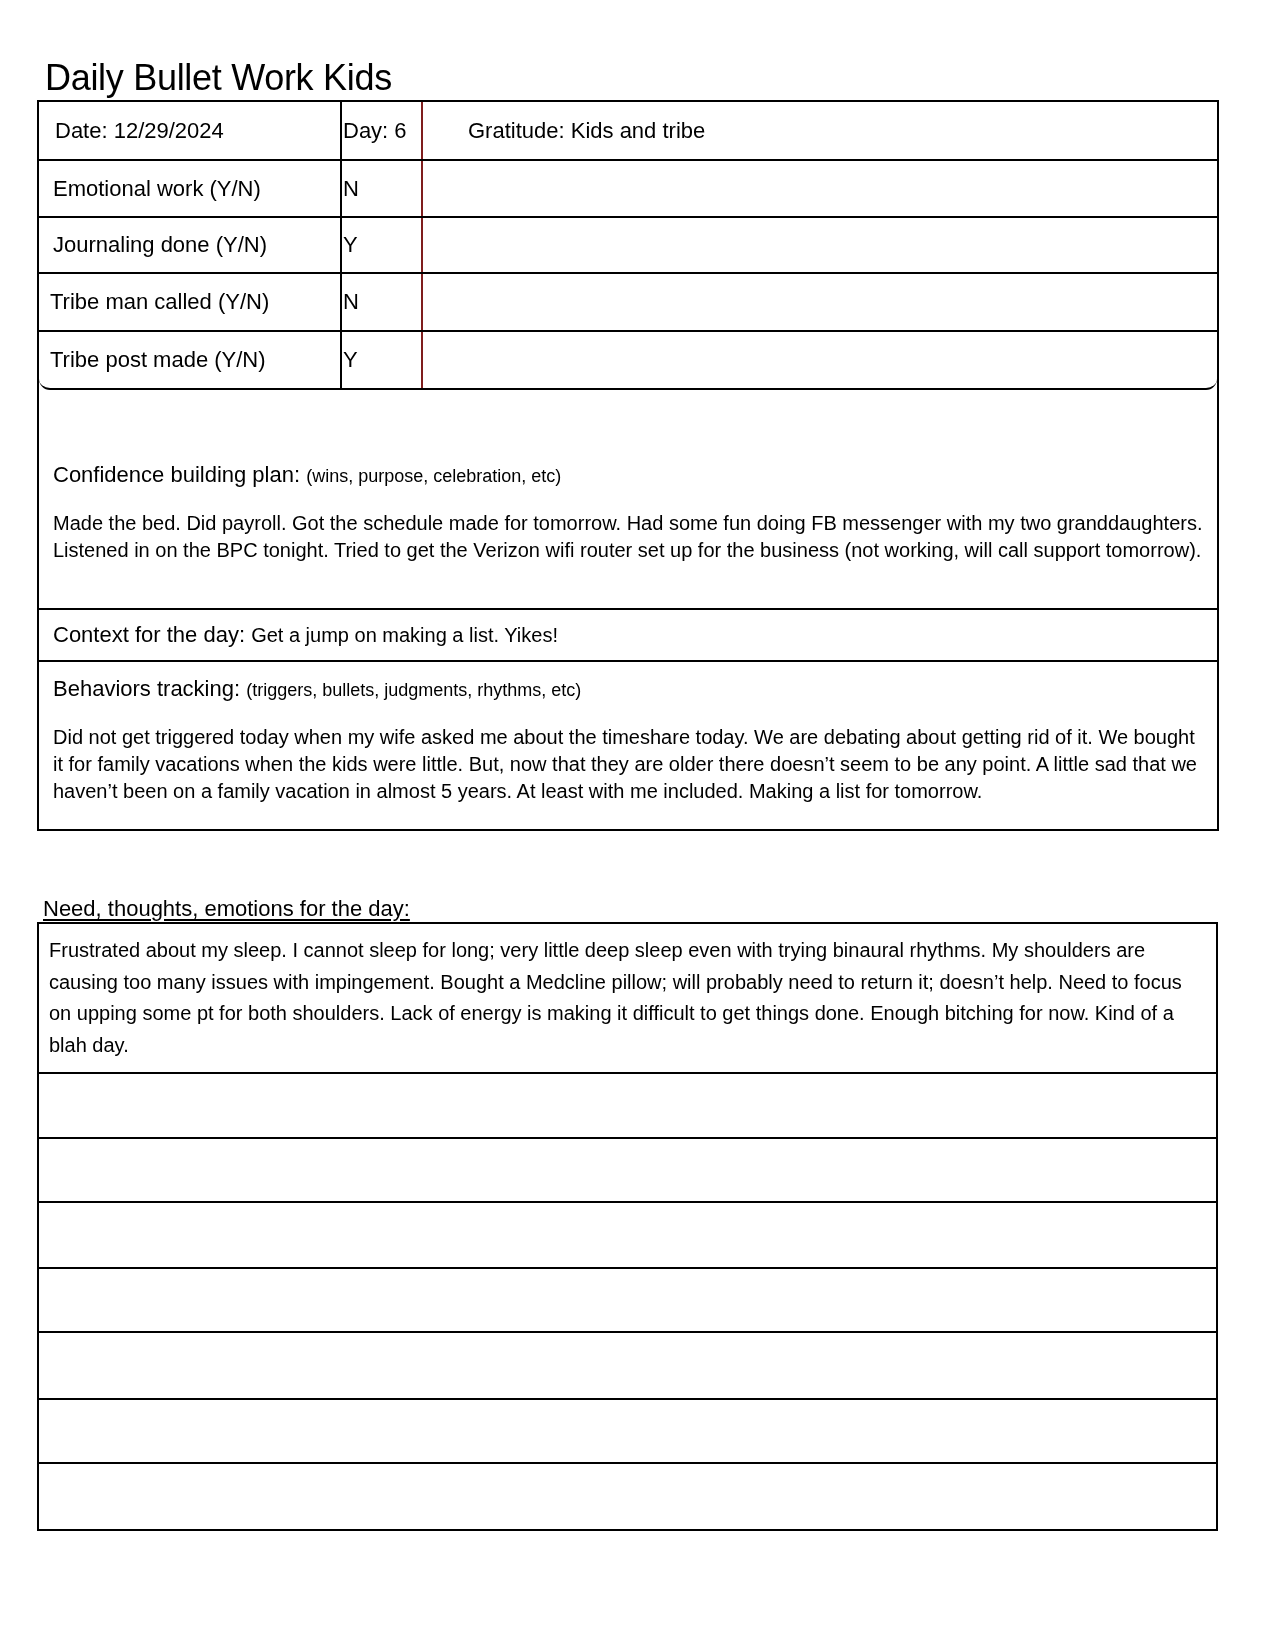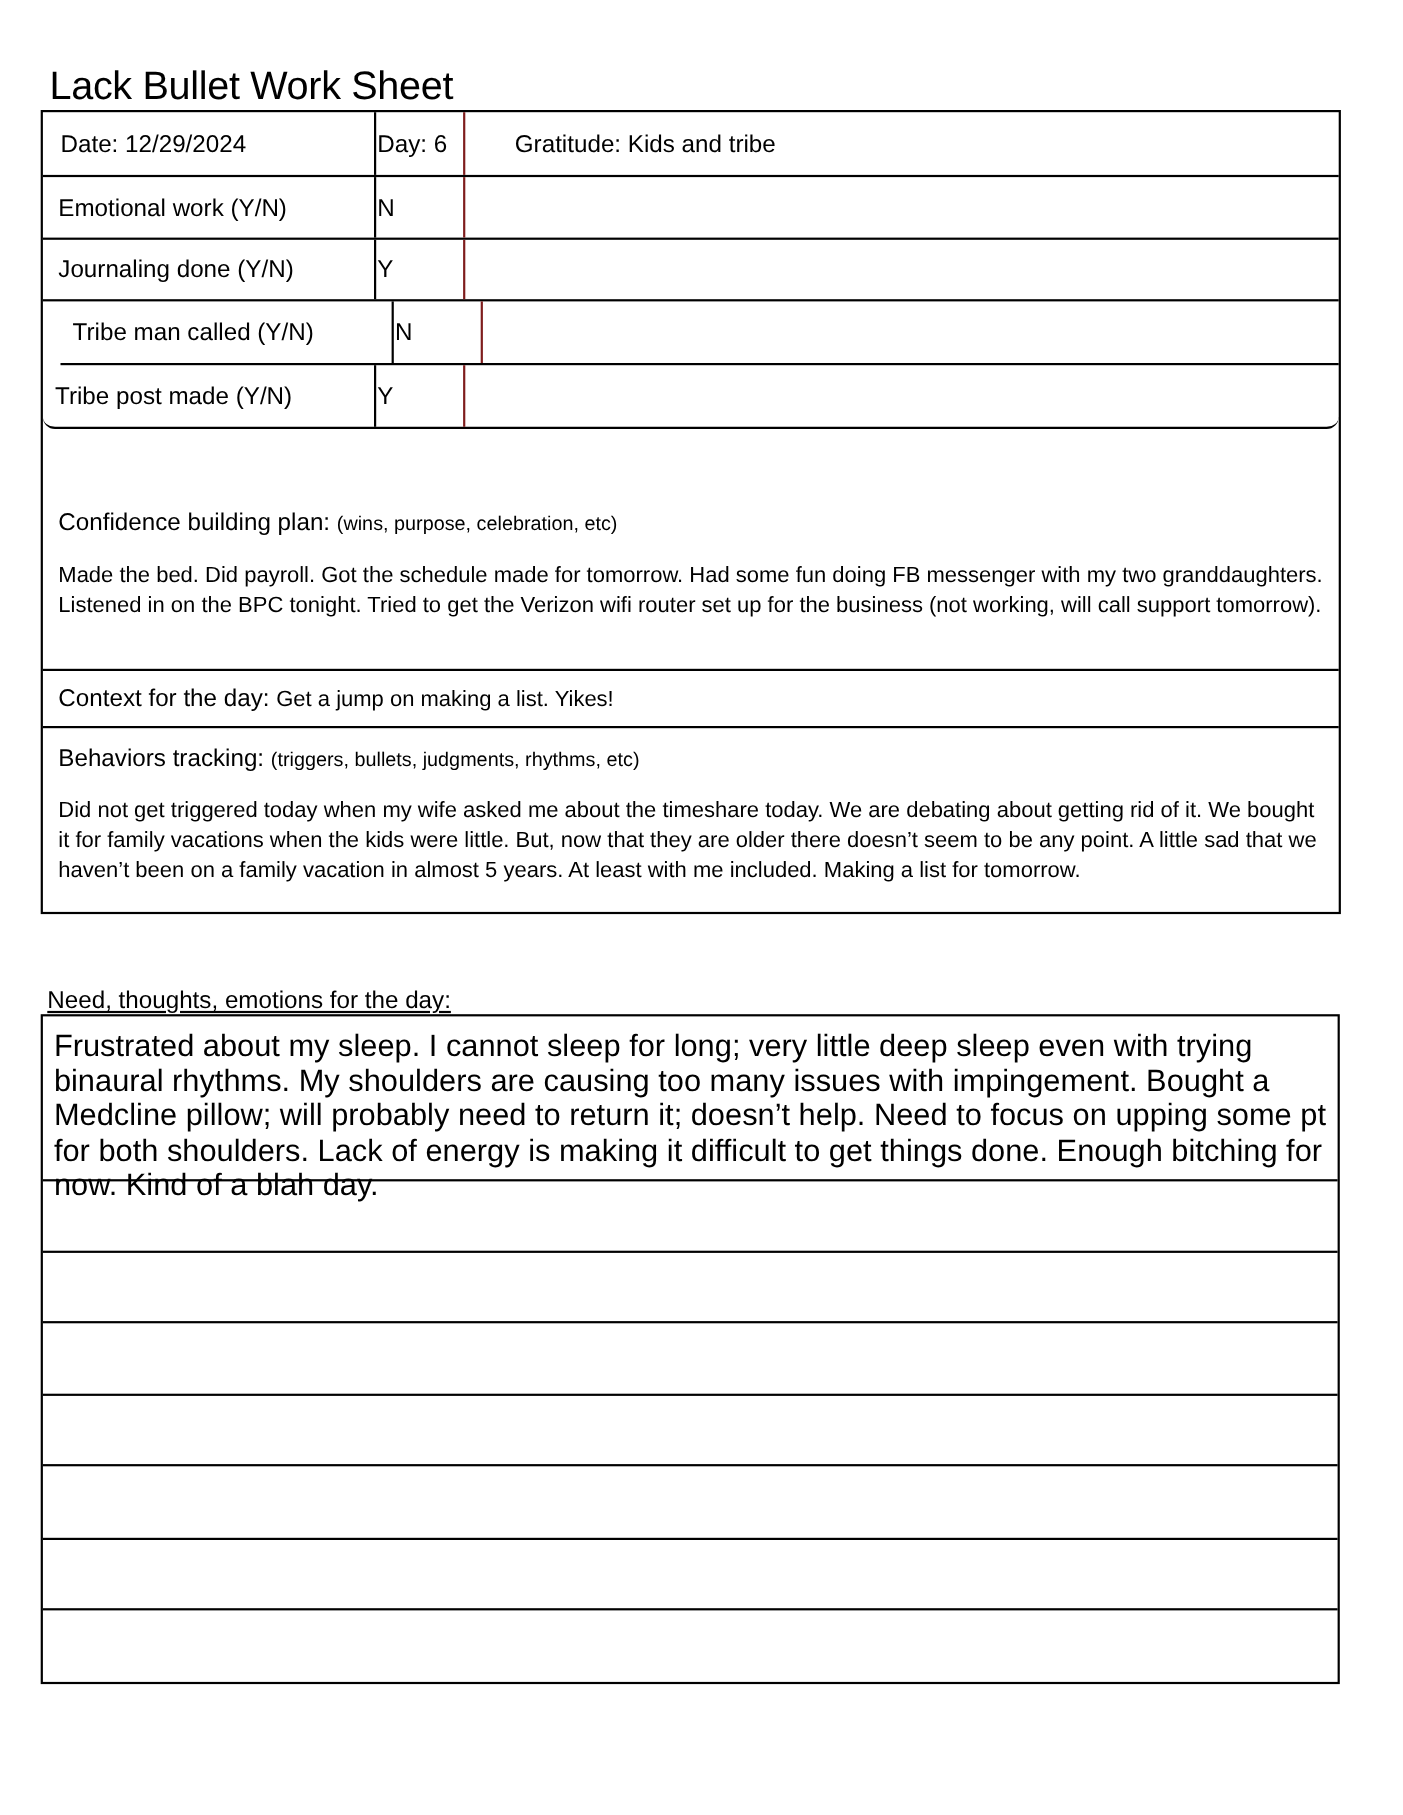--- a/index.html
+++ b/index.html
@@ -13,48 +13,48 @@
   .c1 { left:0; width:303px; padding-left:14px; border-right:2px solid #000; }
   .c2 { left:290px; width:94px; padding-left:14px; border-right:2px solid #7f1d1d; }
   .c3 { left:409px; right:0; padding-left:20px; }
   .block { position:absolute; left:0; right:0; border-bottom:2px solid #000; box-sizing:border-box; padding-left:14px; padding-right:8px; }
   .block .head { font-size:22px; line-height:28px; }
   .block .head .sub { font-size:18px; }
   .block .body { font-size:20px; line-height:27px; margin-top:20px; }
   .section-label { position:absolute; left:43px; top:895px; font-size:22px; line-height:28px; text-decoration:underline; text-underline-offset:3px; }
   #bottom-table { left:37px; top:922px; width:1181px; height:609px; }
   .notes { position:absolute; left:0; right:0; top:0; height:150px; border-bottom:2px solid #000; box-sizing:border-box;
-           padding:11px 10px 0 10px; font-size:28px; line-height:31.5px; }
+           padding:11px 10px 0 10px; font-size:20px; line-height:31.5px; }
   .blank { position:absolute; left:0; right:0; border-bottom:2px solid #000; box-sizing:border-box; }
   .blank.last { border-bottom:none; }
 </style>
 </head>
 <body>
 
-<div class="title">Lack Bullet Work Sheet</div>
+<div class="title">Daily Bullet Work Kids</div>
 
 <div class="tbl" id="top-table">
 
   <div class="row" style="top:0;height:59px;">
     <div class="cell c1" style="padding-left:16px;">Date: 12/29/2024</div>
     <div class="cell c2">Day: 6</div>
     <div class="cell c3">Gratitude: Kids and tribe</div>
   </div>
 
   <div class="row" style="top:59px;height:57px;">
     <div class="cell c1">Emotional work (Y/N)</div>
     <div class="cell c2">N</div>
     <div class="cell c3"></div>
   </div>
   <div class="row" style="top:116px;height:56px;">
     <div class="cell c1">Journaling done (Y/N)</div>
     <div class="cell c2">Y</div>
     <div class="cell c3"></div>
   </div>
-  <div class="row" style="top:172px;height:58px;margin-left:16px;">
+  <div class="row" style="top:172px;height:58px;">
     <div class="cell c1" style="padding-left:11px;">Tribe man called (Y/N)</div>
     <div class="cell c2">N</div>
     <div class="cell c3"></div>
   </div>
   <div class="row" style="top:230px;height:58px;border-radius:11px;">
     <div class="cell c1" style="padding-left:11px;">Tribe post made (Y/N)</div>
     <div class="cell c2">Y</div>
     <div class="cell c3"></div>
   </div>
 

